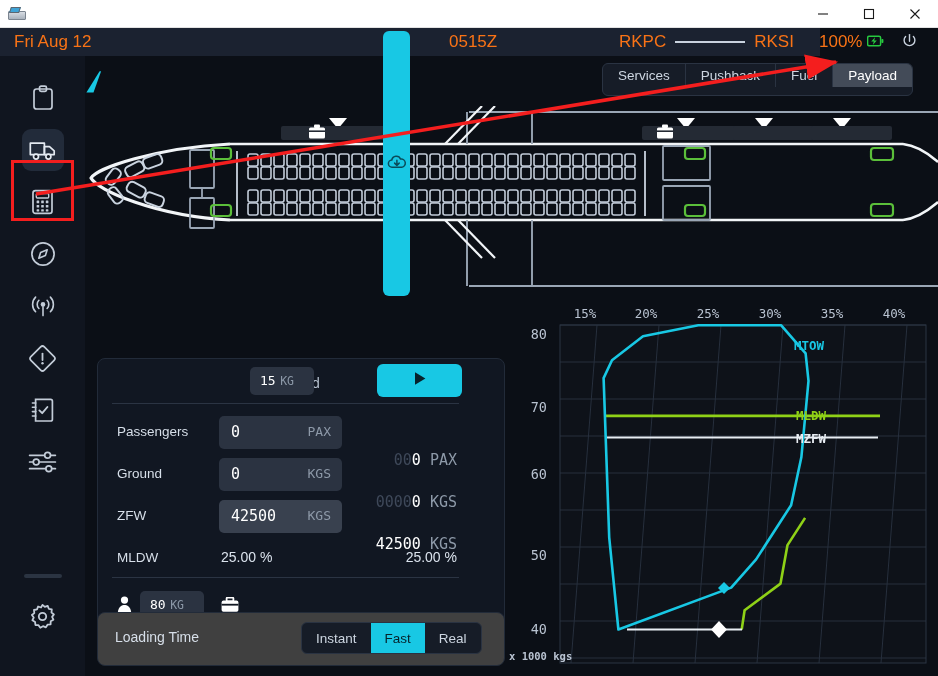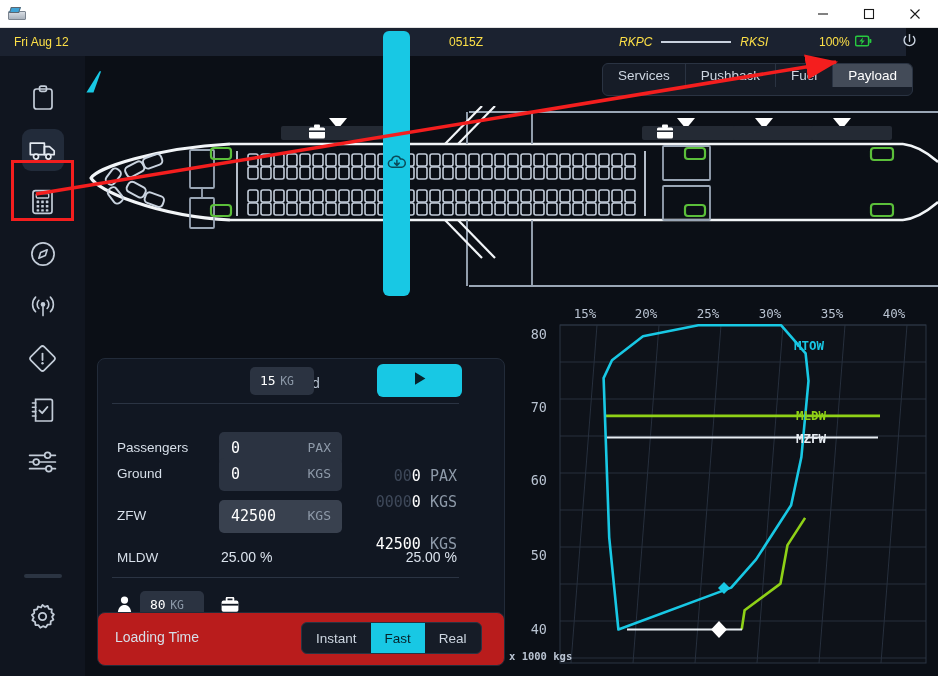--- a/index.html
+++ b/index.html
@@ -42,29 +42,29 @@
   
   #app {
     position: absolute; left: 0; top: 28px;
     width: 938px; height: 648px;
     background: #0b0f16;
     overflow: hidden;
   }
 
   
   #statusbar {
-    position: absolute; left: 0; top: 0; width: 906px; height: 28px;
+    position: absolute; left: 0; top: 0; width: 820px; height: 28px;
     background: #1b2230;
-    color: #fde047;
-    font-size: 12px;
+    color: #f97316;
+    font-size: 17px;
     display: flex; align-items: center;
   }
   #sb-date { position: absolute; left: 14px; }
   #sb-zulu { position: absolute; left: 449px; }
-  #sb-route { position: absolute; left: 619px; display: flex; align-items: center; gap: 9px; font-style: italic; }
+  #sb-route { position: absolute; left: 619px; display: flex; align-items: center; gap: 9px; }
   #sb-route .rline { width: 70px; height: 2px; background: #c9d2de; display: inline-block; }
   #sb-batt { position: absolute; left: 819px; display: flex; align-items: center; gap: 5px; }
   #sb-batt .bico { color: #27c93f; font-size: 13px; line-height: 1; }
   #sb-power { position: absolute; left: 901px; top: 5px; }
 
   
   #sidebar {
     position: absolute; left: 0; top: 28px; width: 85px; height: 620px;
     background: #10151f;
   }
@@ -216,21 +216,21 @@
     position: absolute; left: 383px; top: 3px;
     width: 27px; height: 265px;
     background: #18c8e4; border-radius: 6px;
     display: flex; align-items: center; justify-content: center;
   }
 
   
   #loading-card {
     position: absolute; left: 97px; top: 612px;
     width: 408px; height: 54px;
-    background: #b91c1c;
+    background: #404040;
     border: 1px solid #222b39;
     border-radius: 8px;
   }
   #loading-label {
     position: absolute; left: 17px; top: 16px;
     color: #d7dfe9; font-size: 14px;
   }
   #lt-seg {
     position: absolute; left: 203px; top: 9px;
     height: 32px;
@@ -677,21 +677,21 @@
   </div>
 
   <div id="payload-card">
 
     <div id="grid-head">
       <div class="head-label col-planned-x">Planned</div>
       <div class="head-label col-current-x">Current</div>
     </div>
     <div id="head-rule"></div>
 
-    <div class="prow" style="top:70px">
+    <div class="prow" style="top:54px">
       <div class="prow-label">Passengers</div>
       <div class="pinput">
         <span class="val">0</span>
         <span class="unit">PAX</span>
       </div>
       <div class="pcur">
         <span class="dim">00</span><span class="lit">0</span> <span class="cunit">PAX</span>
       </div>
     </div>
 
@@ -781,21 +781,21 @@
     <div class="xtick" style="left:80px">15%</div>
     <div class="xtick" style="left:141px">20%</div>
     <div class="xtick" style="left:203px">25%</div>
     <div class="xtick" style="left:265px">30%</div>
     <div class="xtick" style="left:327px">35%</div>
     <div class="xtick" style="left:389px">40%</div>
 
     
     <div class="ytick" style="right:391px; top:28px">80</div>
     <div class="ytick" style="right:391px; top:101px">70</div>
-    <div class="ytick" style="right:391px; top:174px">60</div>
+    <div class="ytick" style="right:391px; top:168px">60</div>
     <div class="ytick" style="right:391px; top:249px">50</div>
     <div class="ytick" style="right:391px; top:323px">40</div>
     <div id="y-units">x 1000 kgs</div>
 
     
     <div class="cg-lbl" style="left:289px; top:40px; color:#18c8e4">MTOW</div>
     <div class="cg-lbl" style="left:291px; top:110px; color:#8fd117">MLDW</div>
     <div class="cg-lbl" style="left:291px; top:133px; color:#e8edf3">MZFW</div>
 
     

